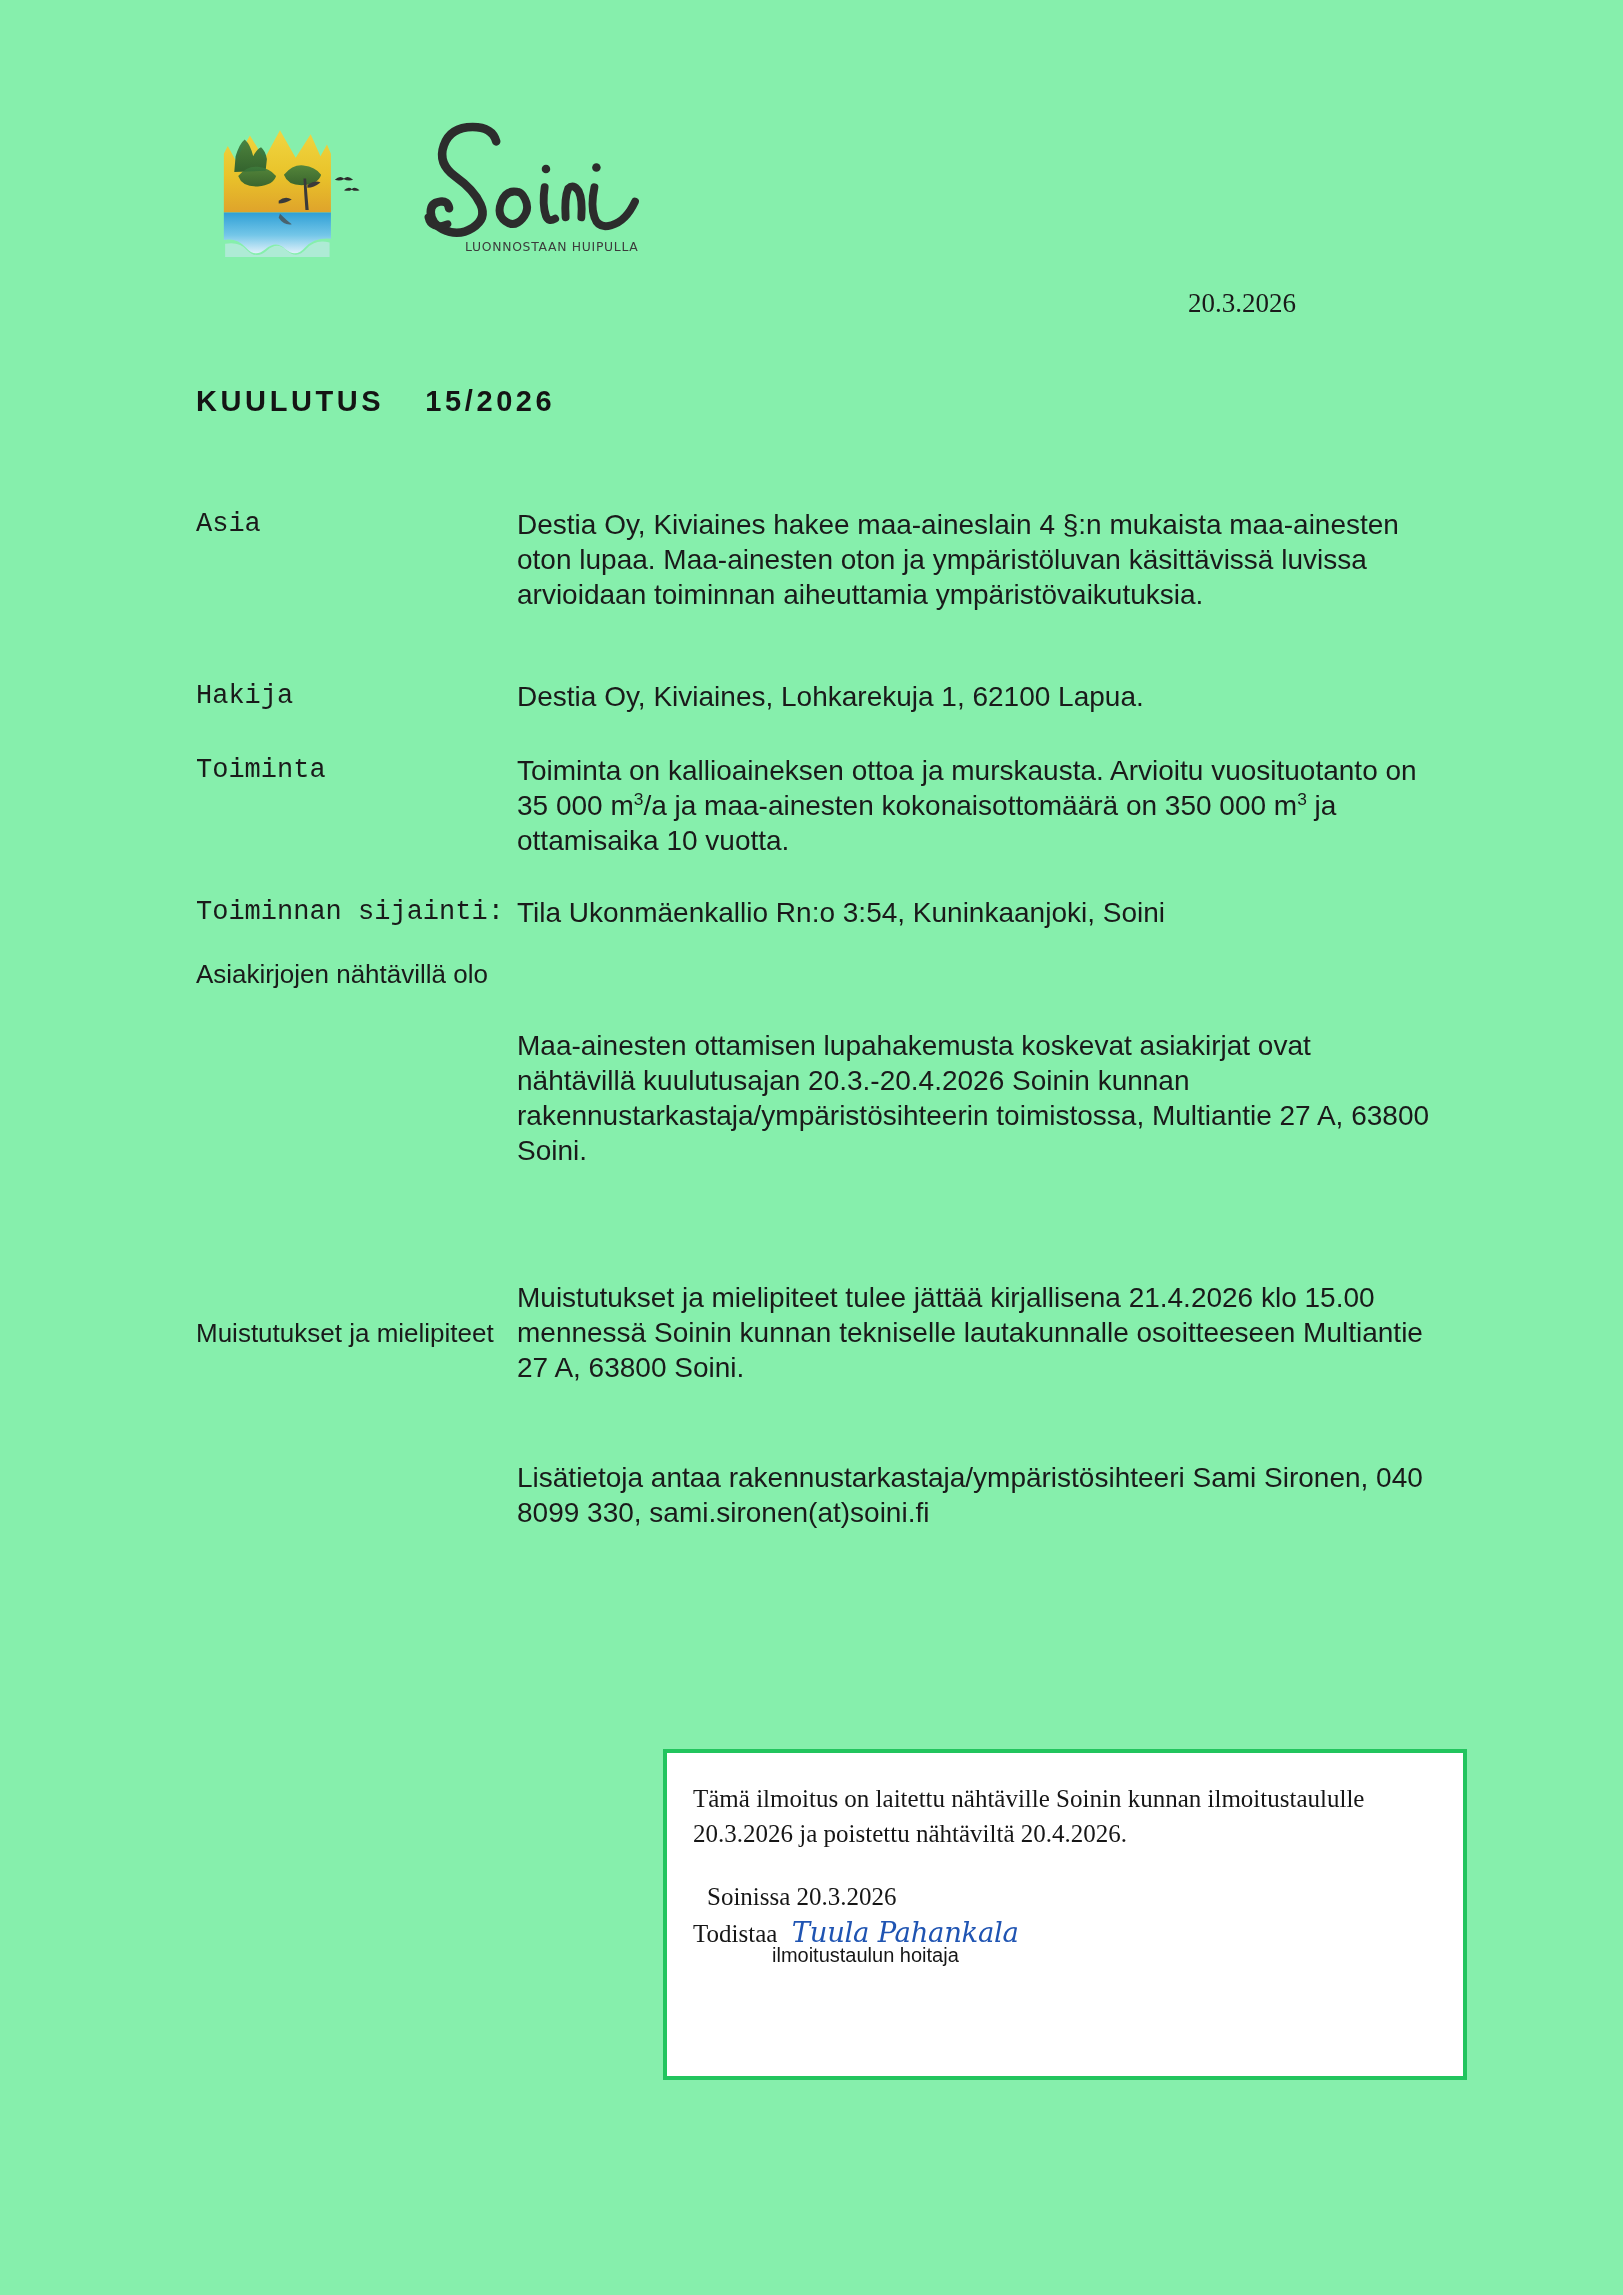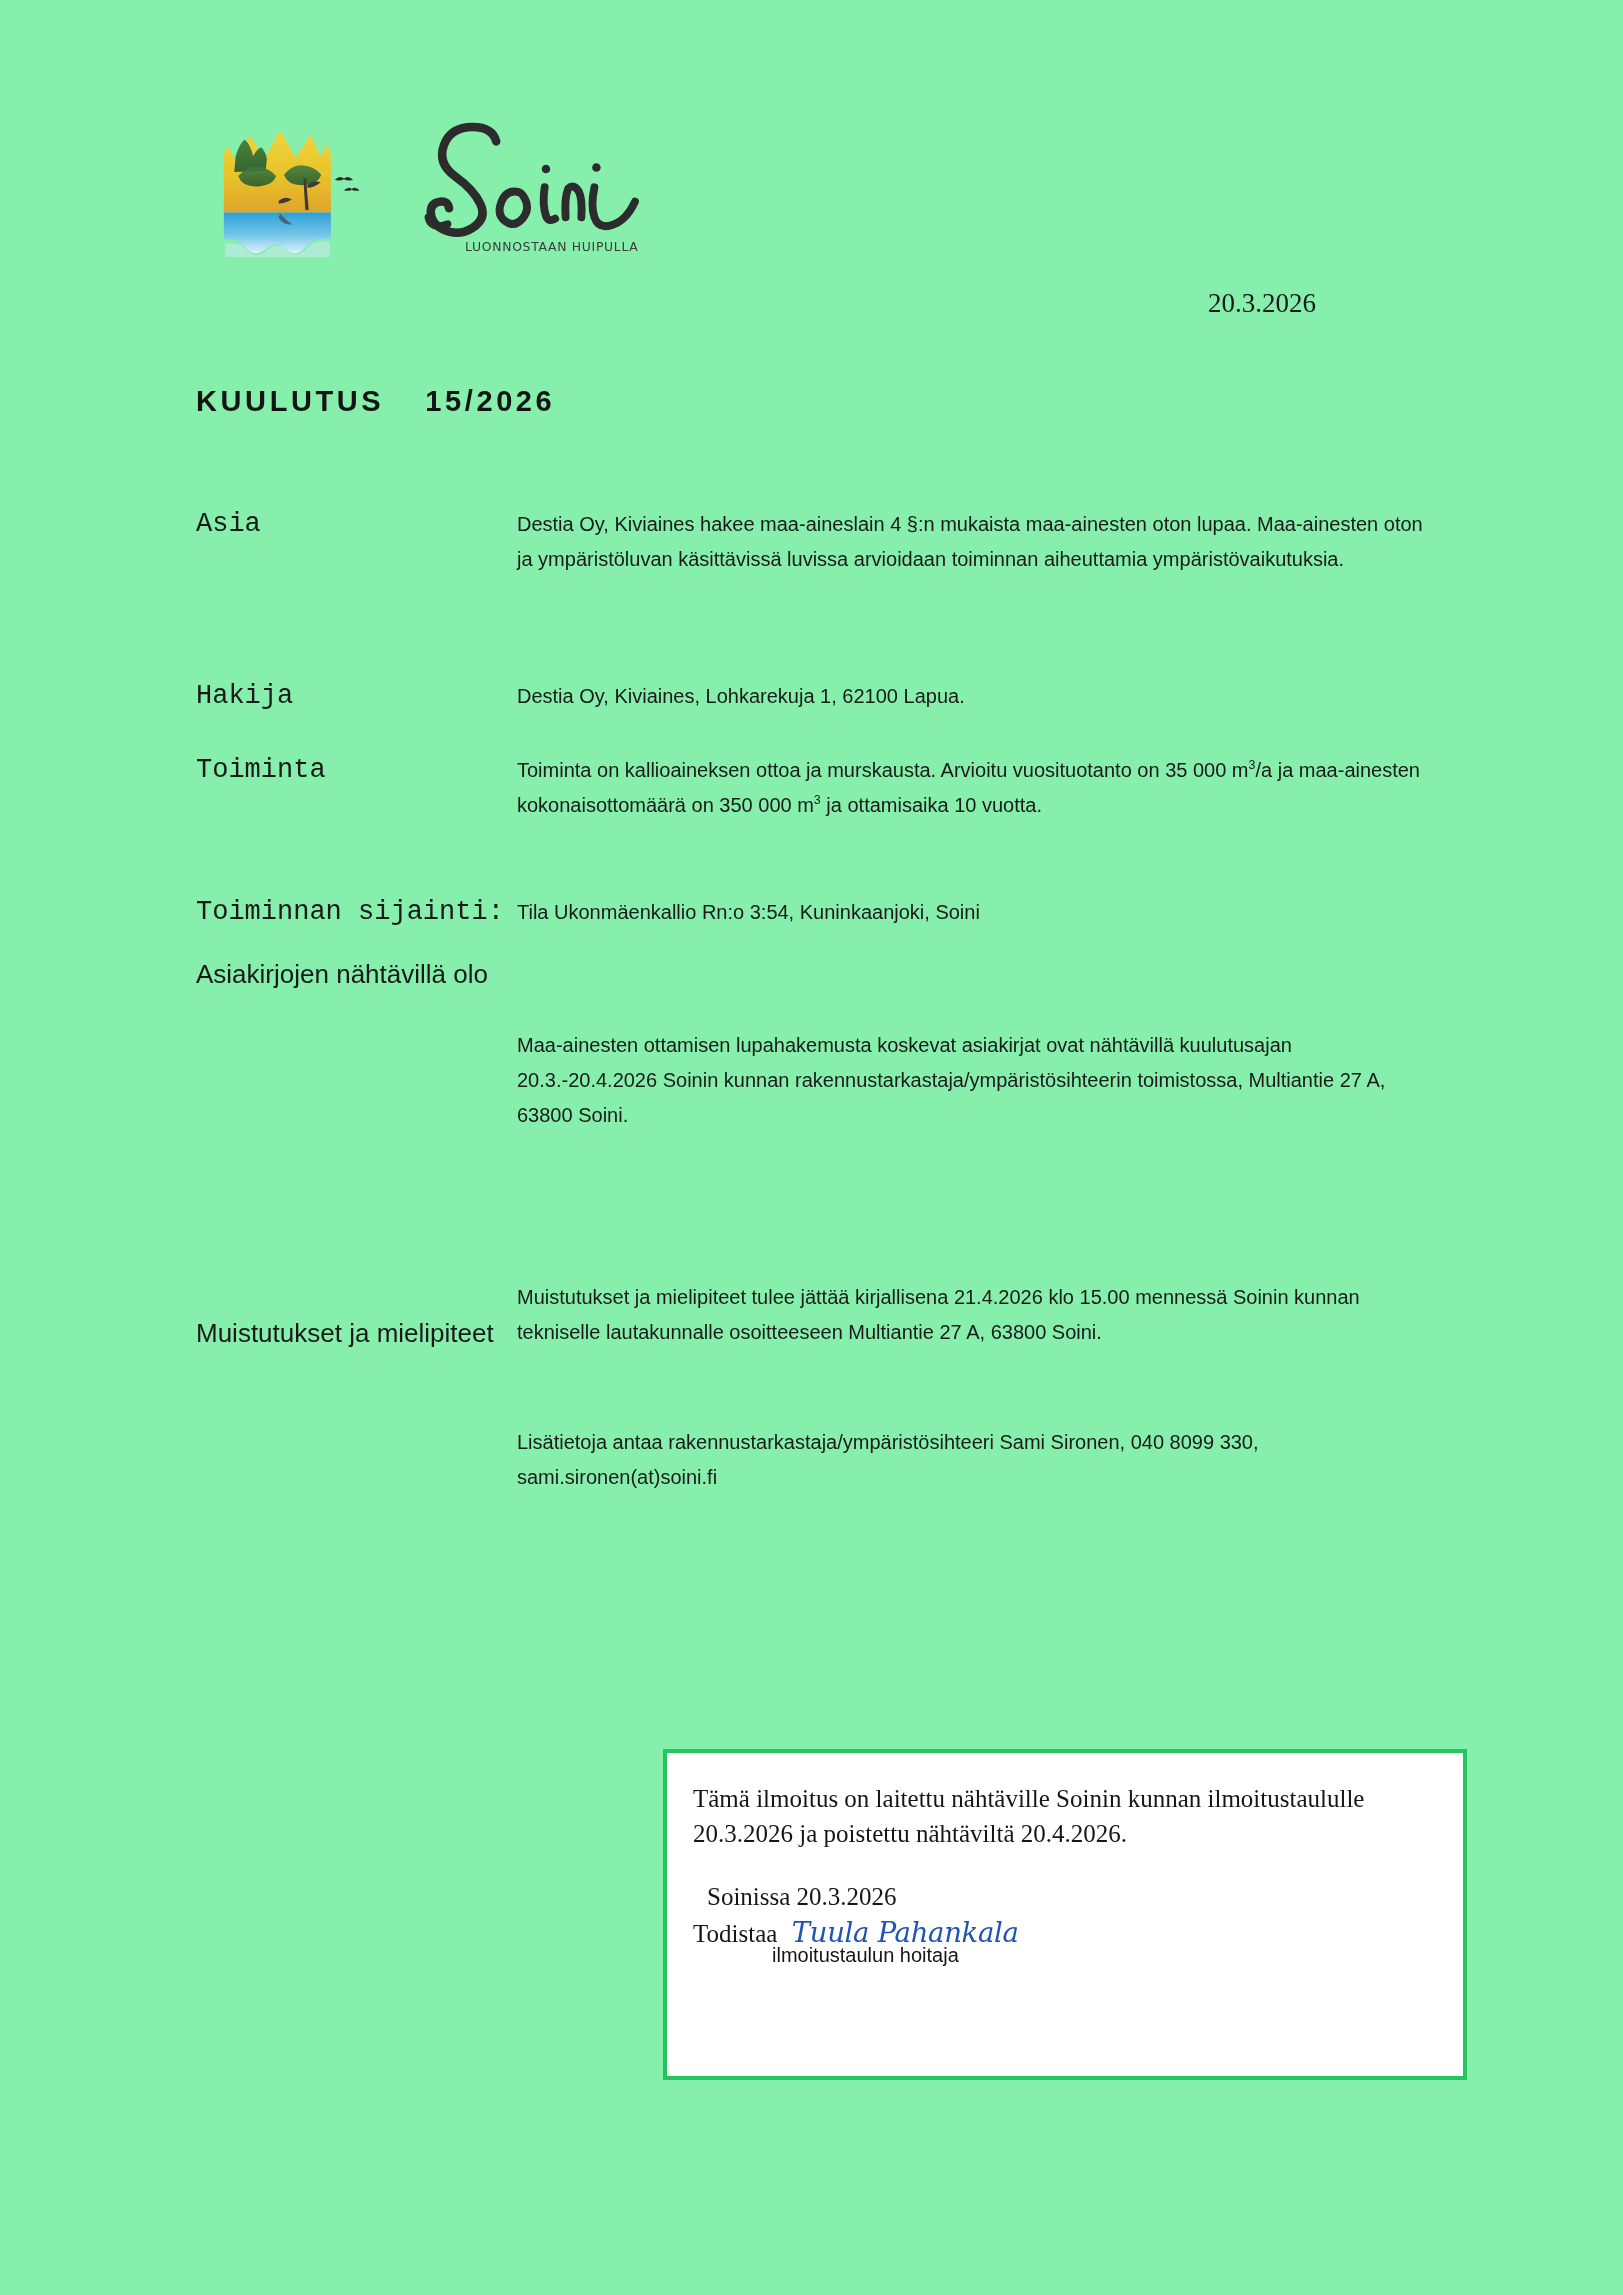--- a/index.html
+++ b/index.html
@@ -54,21 +54,20 @@
 
   
   .doc-date {
     position: absolute;
     left: 1188px;
     top: 288px;
     font-family: "Liberation Serif", serif;
     font-size: 27px;
     color: #1a1a1a;
     white-space: nowrap;
-    margin-left: 20px;
   }
 
   
   .doc-title {
     position: absolute;
     left: 196px;
     top: 385px;
     font-family: "Liberation Sans", sans-serif;
     font-weight: bold;
     font-size: 29px;
@@ -94,21 +93,21 @@
     font-size: 27px;
     line-height: 35px;
     color: #1a1a1a;
     font-family: Liberation Mono, monospace;
   }
   .row-body {
     position: absolute;
     left: 321px;
     top: 0;
     width: 916px;
-    font-size: 20px;
+    font-size: 28px;
     line-height: 35px;
     color: #1a1a1a;
   }
   .row-body p {
     margin: 0;
   }
   .row-body p + p {
     margin-top: 43px;
   }
   .head-only {

